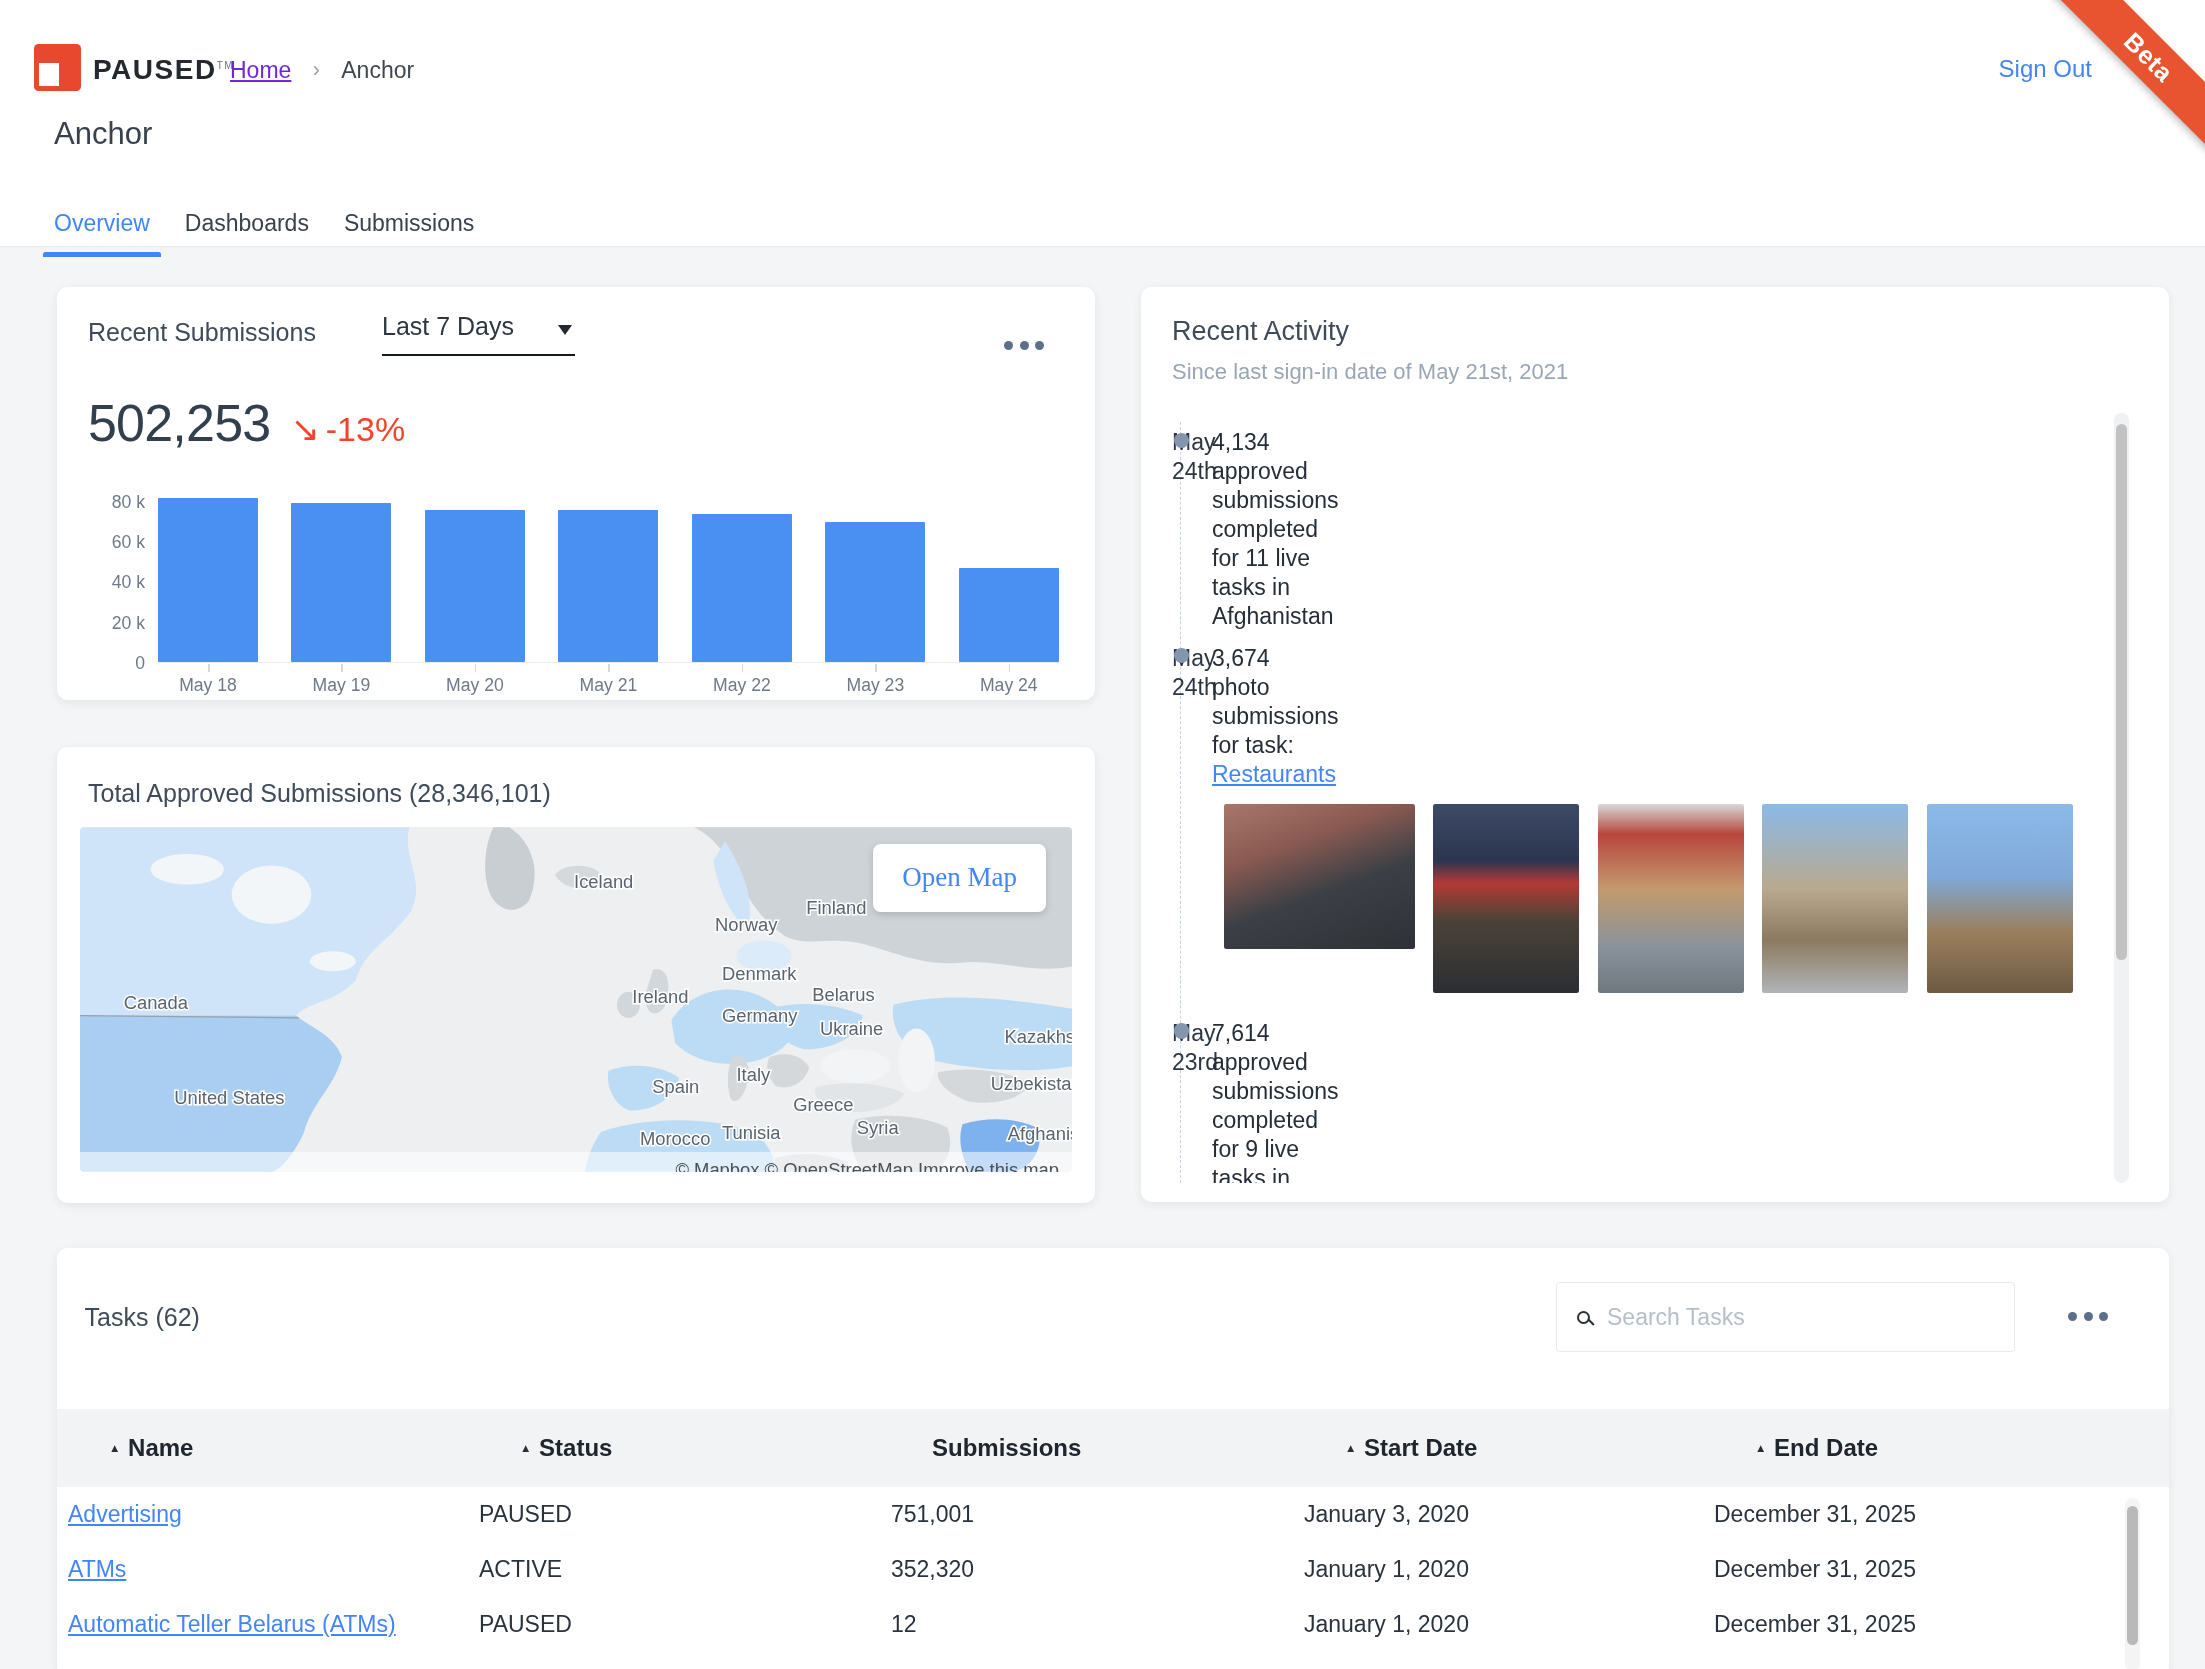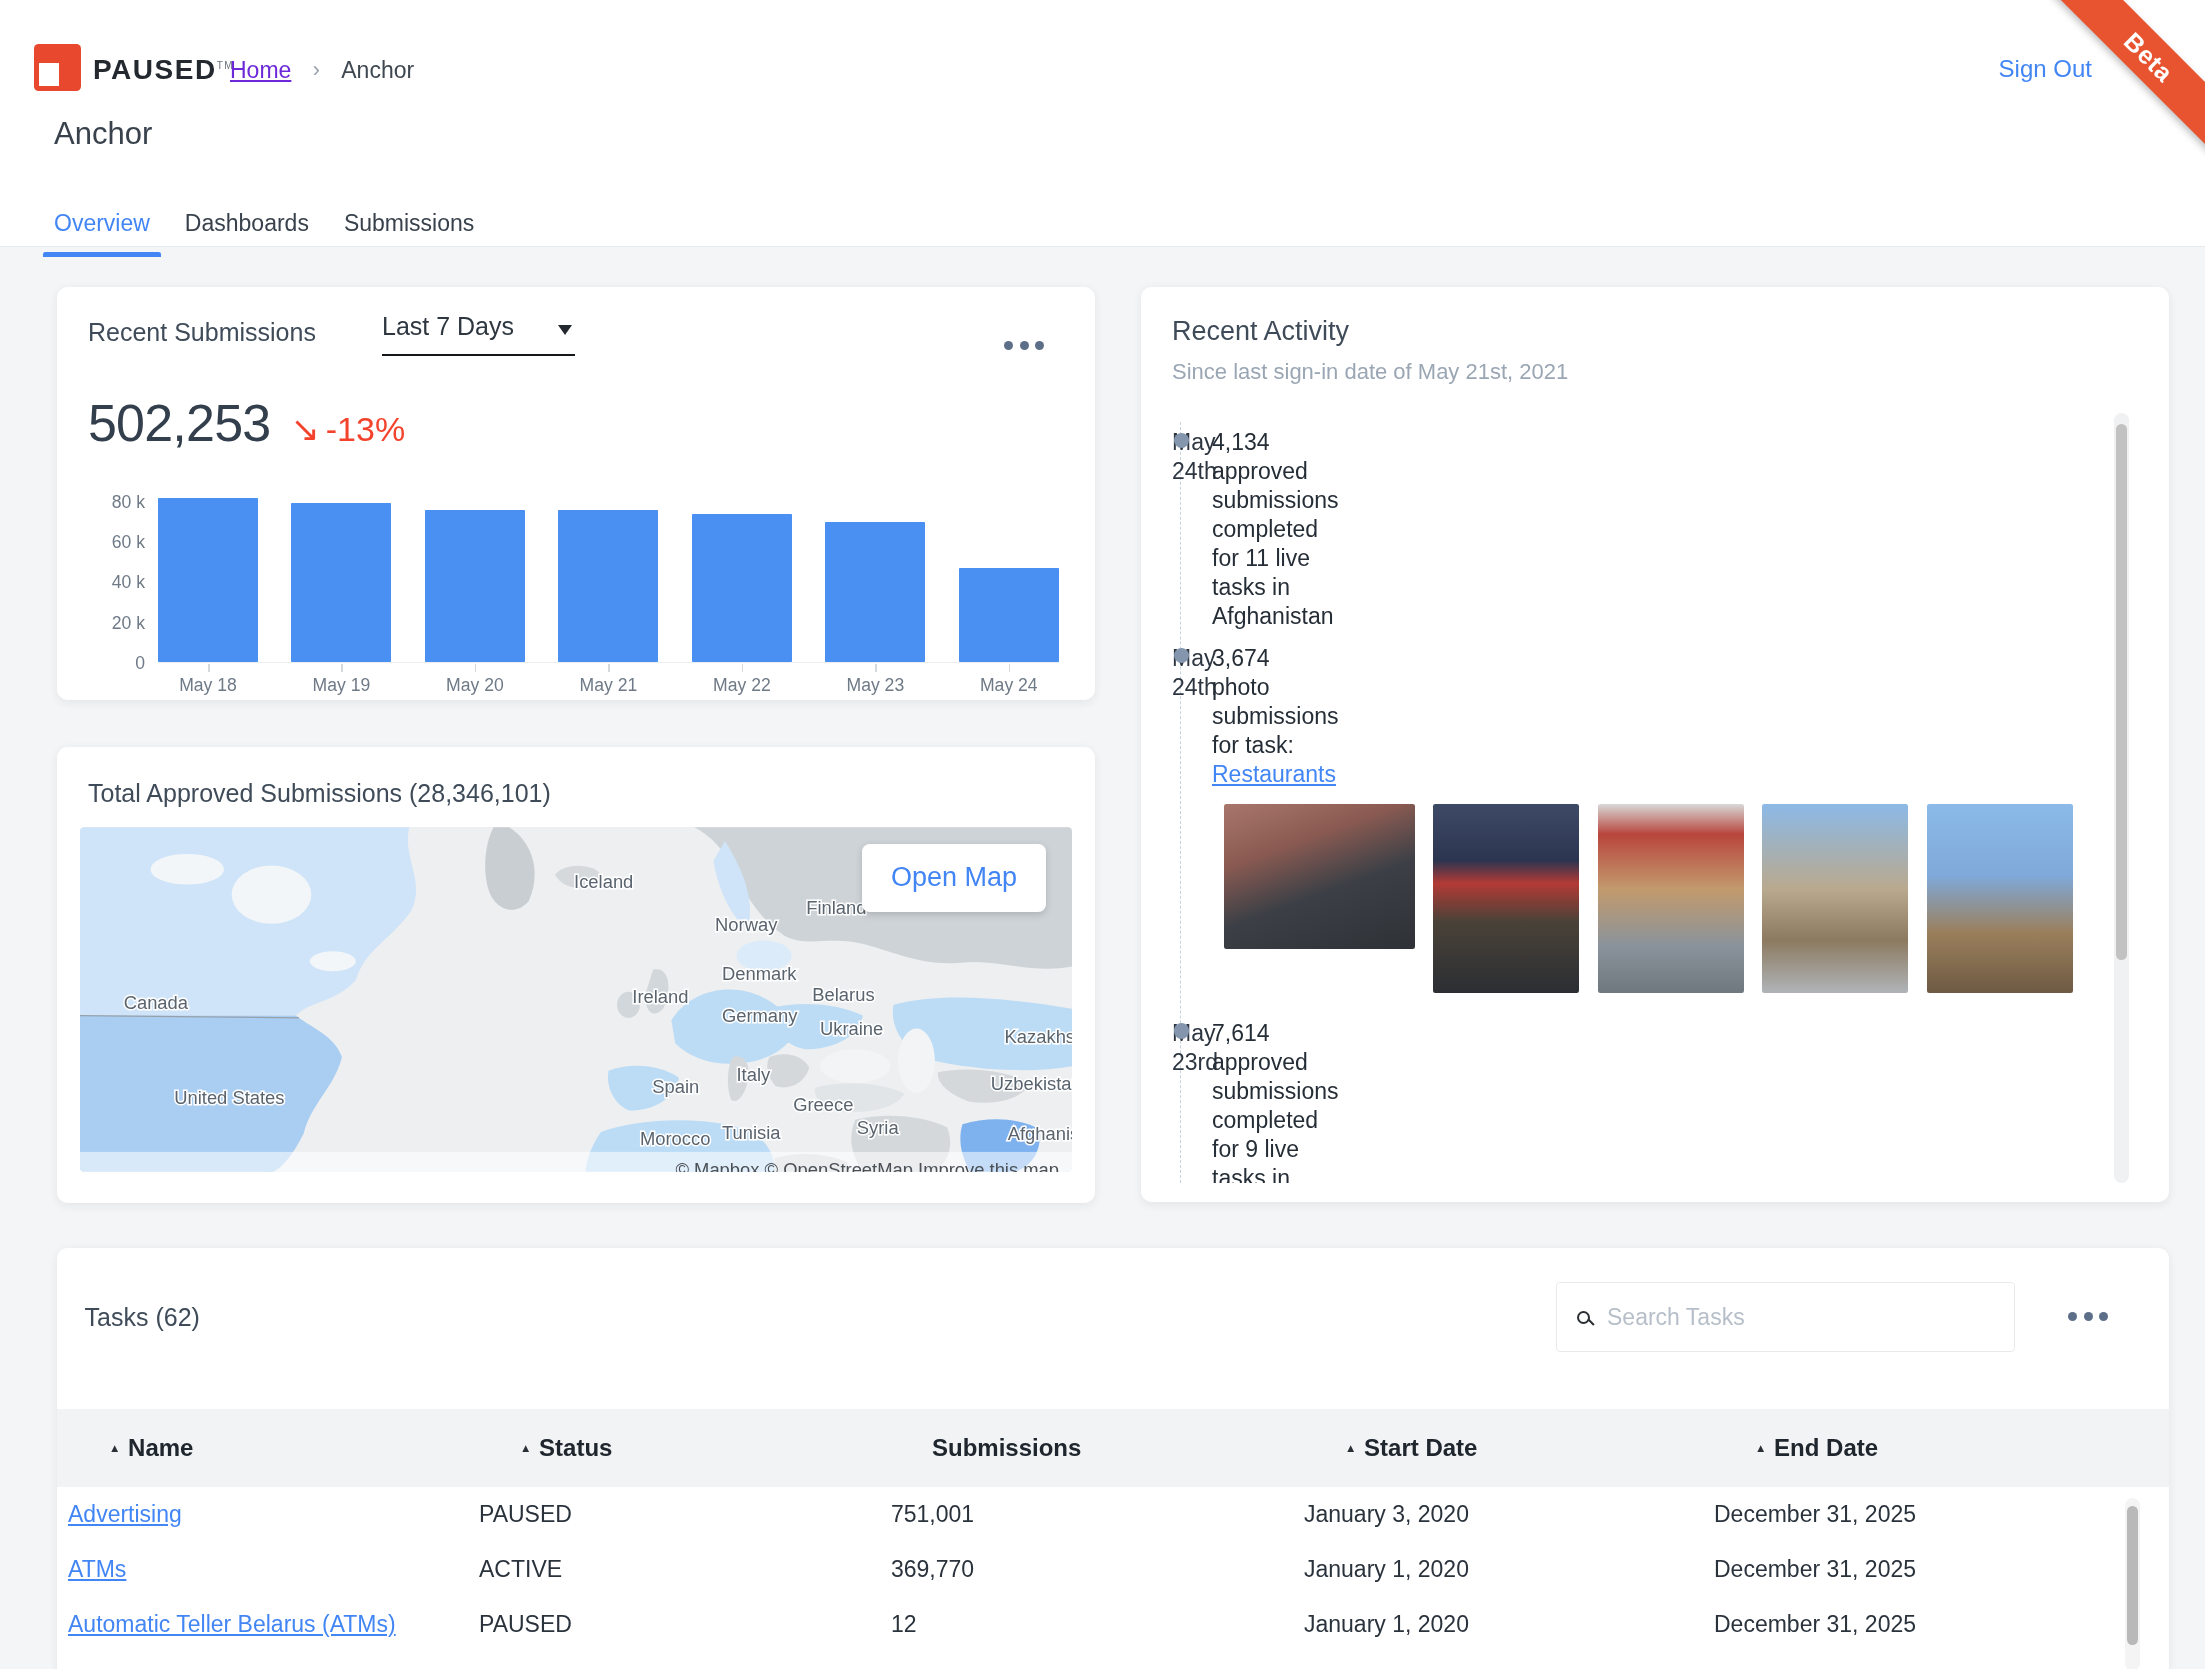--- a/index.html
+++ b/index.html
@@ -50,21 +50,21 @@
   .ytick { position:absolute; left:0; width:57px; text-align:right; font-size:17.6px; color:#6f7a87; }
   .plot { position:absolute; left:70px; right:9.2px; top:7.7px; height:178px; display:flex; justify-content:space-between; align-items:flex-end; border-bottom:1.5px solid #ebedef; }
   .bar { width:100px; background:#4a90f2; border-radius:0.8px; }
   .xlabs { position:absolute; left:70px; right:9.2px; top:187px; display:flex; justify-content:space-between; }
   .xlab { width:100px; text-align:center; font-size:17.6px; color:#6f7a87; padding-top:10.7px; position:relative; }
   .xlab::before { content:''; position:absolute; top:0; left:50%; width:1.5px; height:7.7px; background:#d6d9dc; }
 
   
   .map-title { position:absolute; left:31px; top:32px; font-size:25px; color:#3f4b59; }
   .map-box { position:absolute; left:23px; top:80px; width:992px; height:345px; border-radius:4.6px; overflow:hidden; background:#edeff1; cursor:grab; }
-  .open-map { position:absolute; top:17px; right:26px; background:#fff; border:none; border-radius:7.7px; padding:18.4px 29px; font-size:27px; color:#4285f4; font-family:Liberation Sans, sans-serif; box-shadow:0 2.3px 7.7px rgba(0,0,0,.15); cursor:pointer; }
+  .open-map { position:absolute; top:17px; right:26px; background:#fff; border:none; border-radius:7.7px; padding:18.4px 29px; font-size:27px; color:#4285f4; font-family:Liberation Serif, serif; box-shadow:0 2.3px 7.7px rgba(0,0,0,.15); cursor:pointer; }
 
   
   .act-title { position:absolute; left:31px; top:29px; font-size:27px; color:#3f4b59; }
   .act-sub { position:absolute; left:31px; top:72px; font-size:22px; color:#9aa6b4; }
   .timeline { position:absolute; left:31px; top:126px; width:904px; height:770px; overflow:hidden; }
   .tl-line { position:absolute; left:8.4px; top:9.2px; bottom:-4.6px; border-left:1.5px dashed #c7d2e0; }
   .t-item { position:relative; display:grid; grid-template-columns:40px 116px 1fr; align-items:start; font-size:23px; }
   .t-dot { position:absolute; left:1.5px; top:4.6px; width:15.3px; height:15.3px; border-radius:50%; background:#8396ad; }
   .t-date { color:#2d3640; line-height:29px; }
   .t-desc { color:#252d36; line-height:29px; }
@@ -314,21 +314,21 @@
       <div class="trow tgrid" style="top: 239px;">
         <div><a href="#">Advertising</a></div>
         <div>PAUSED</div>
         <div>751,001</div>
         <div>January 3, 2020</div>
         <div>December 31, 2025</div>
       </div>
       <div class="trow tgrid" style="top: 294px;">
         <div><a href="#">ATMs</a></div>
         <div>ACTIVE</div>
-        <div>369,770</div>
+        <div>352,320</div>
         <div>January 1, 2020</div>
         <div>December 31, 2025</div>
       </div>
       <div class="trow tgrid" style="top: 349px;">
         <div><a href="#">Automatic Teller Belarus (ATMs)</a></div>
         <div>PAUSED</div>
         <div>12</div>
         <div>January 1, 2020</div>
         <div>December 31, 2025</div>
       </div>

